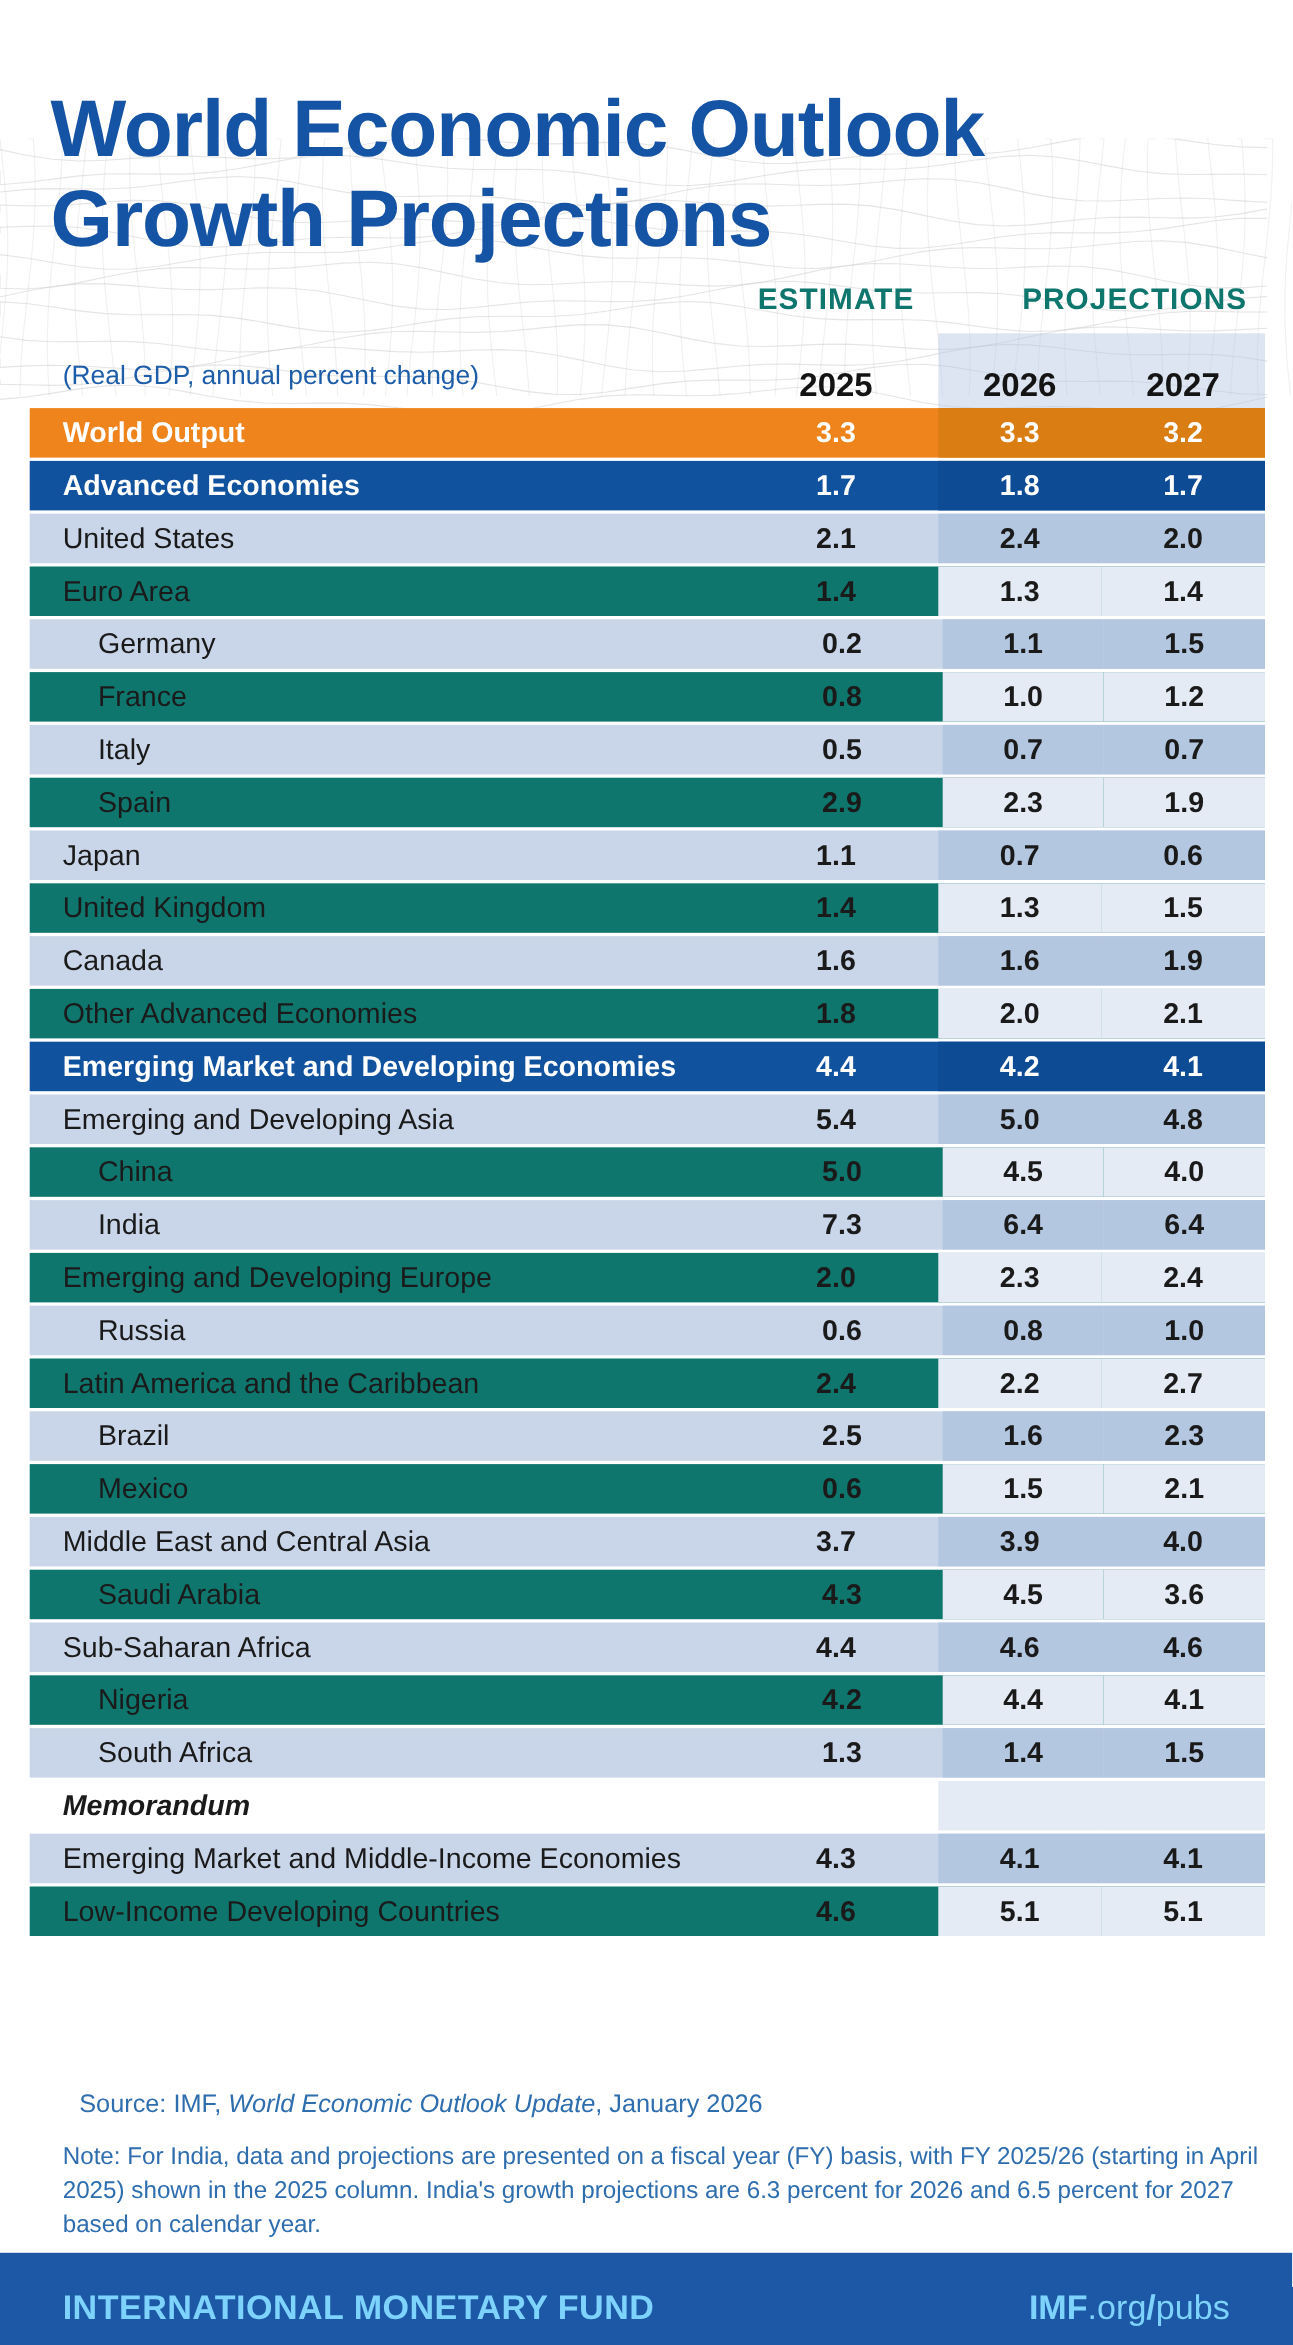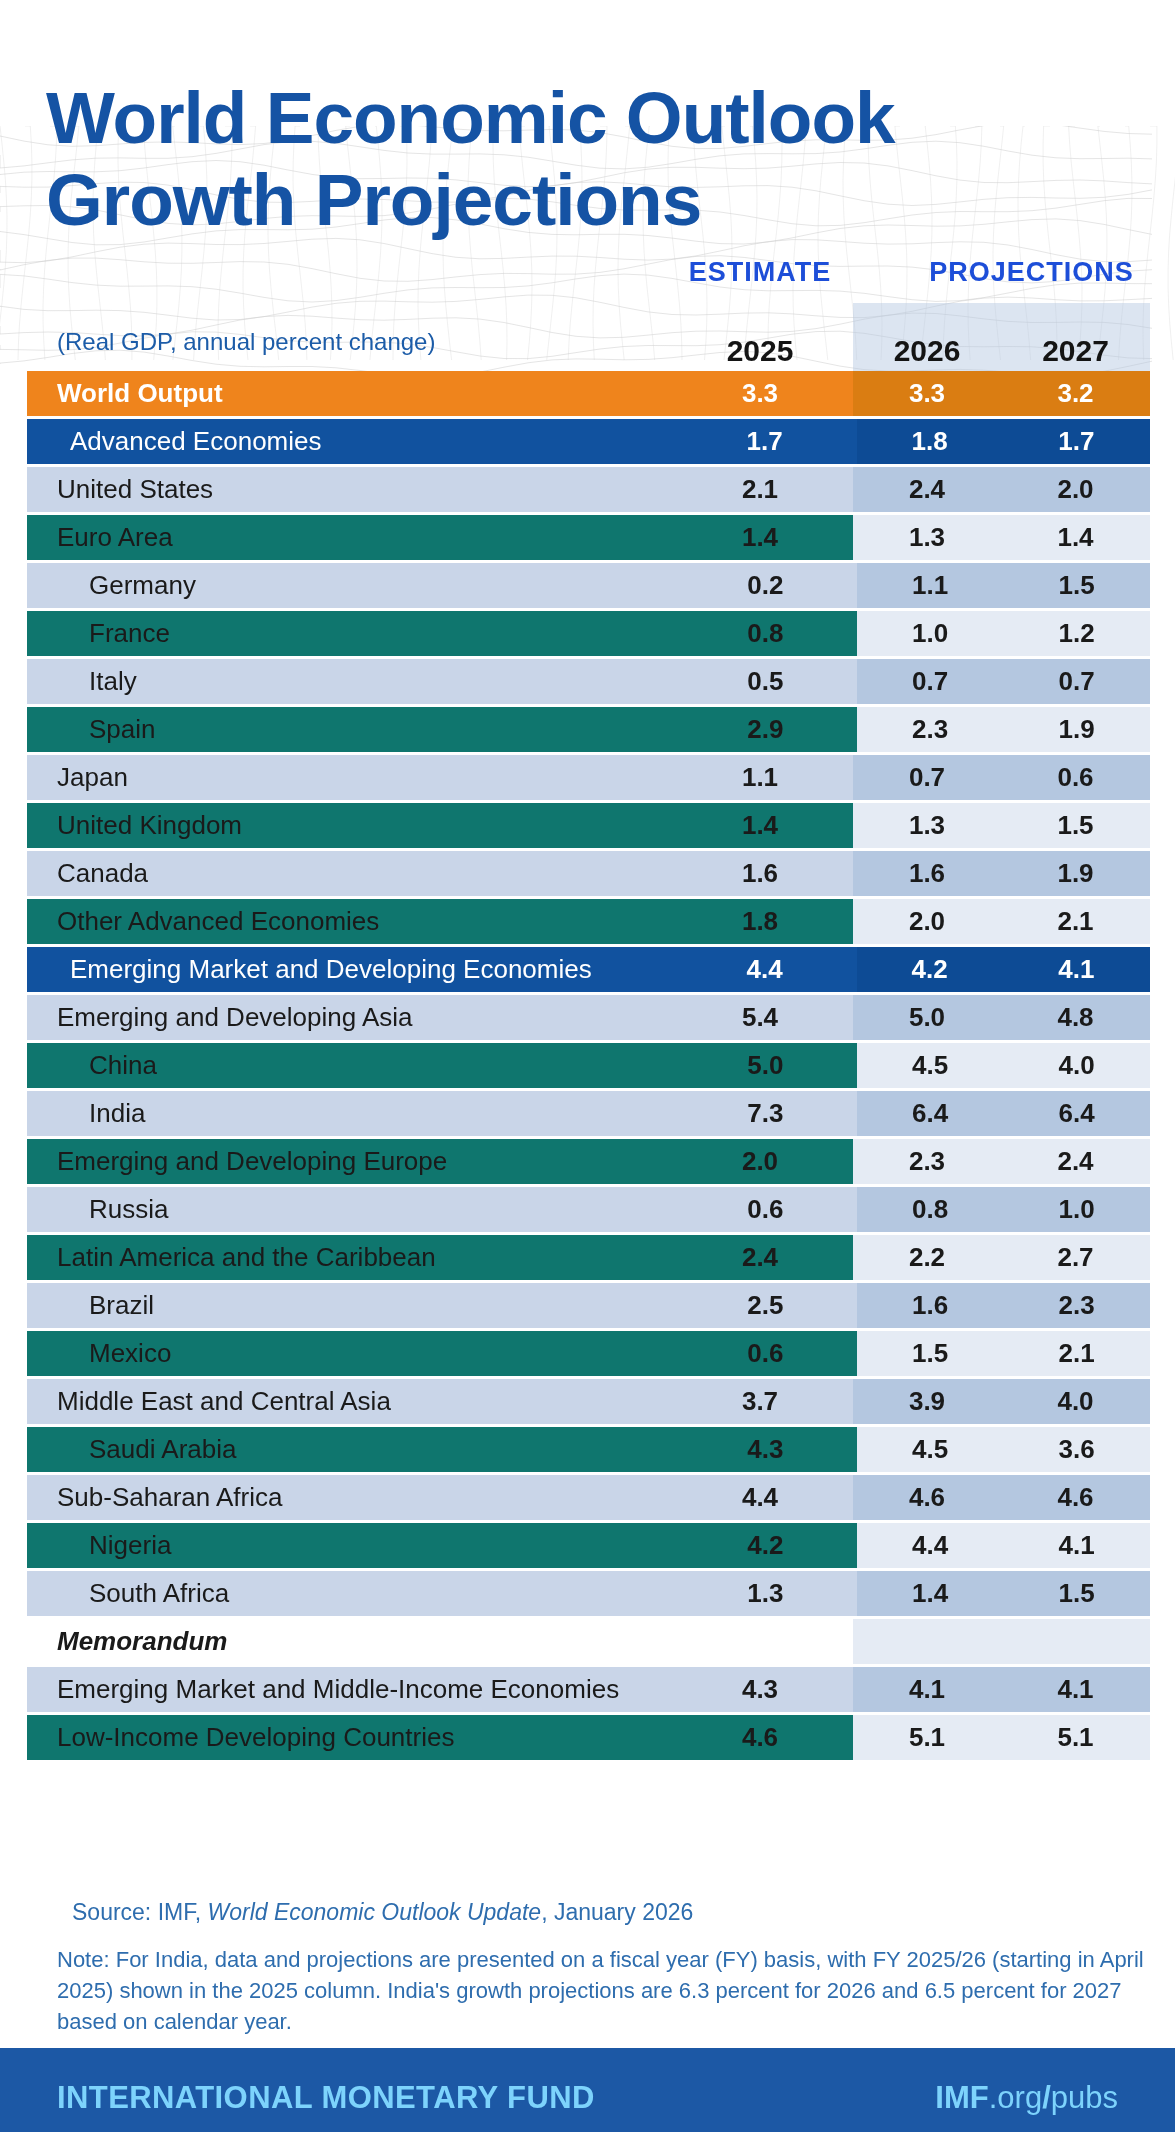--- a/index.html
+++ b/index.html
@@ -9,21 +9,21 @@
     -webkit-font-smoothing:antialiased;
   }
   .mesh{position:absolute; left:0; top:126px; width:1175px; height:246px; pointer-events:none;}
   .title{
     position:absolute; left:46px; top:28px; z-index:2;
     font-size:73px; font-weight:bold; color:#1553A4;
     line-height:1.12; letter-spacing:-1px;
   }
   .col-head{
     position:absolute; top:257px; z-index:2; text-align:center;
-    font-size:27px; font-weight:bold; color:#1d4ed8; letter-spacing:1px;
+    font-size:27px; font-weight:bold; color:#0f766e; letter-spacing:1px;
   }
   .est-head{left:655px; width:210px;}
   .proj-head{left:883px; width:297px;}
   .proj-shade{
     position:absolute; left:853px; top:303px; width:297px; height:68px;
     background:rgba(177,197,224,0.45); z-index:1;
   }
   .subtitle{
     position:absolute; left:57px; top:328px; z-index:2;
     font-size:24px; font-weight:normal; color:#1C5CA8;
@@ -46,21 +46,21 @@
   .row.indent .cell.label{padding-left:47px;margin-left:15px;}
   .cell.val{justify-content:center; font-weight:bold;}
   .cell.c0{width:186px;}
   .cell.c1{width:148px;}
   .cell.c2{width:149px;}
 
   .row.orange{background:#EF841C; color:#ffffff;}
   .row.orange .cell.label{font-weight:bold;}
   .row.orange .proj{background:#DA7D12;}
   .row.blue{background:#11529F; color:#ffffff;}
-  .row.blue .cell.label{font-weight:normal;margin-left:13px;}
+  .row.blue .cell.label{font-weight:bold;}
   .row.blue .proj{background:#0D4B95;}
   .row.lightblue{background:#C9D5E8;}
   .row.lightblue .proj{background:#B4C7E0;}
   .row.white{background:#0f766e;text-align:center;}
   .row.white .proj{background:#E5EBF4;}
   .row.memo{background:#ffffff;}
   .row.memo .cell.label{font-weight:bold; font-style:italic;}
   .row.memo .proj{background:#E5EBF4;}
 
   .source{

